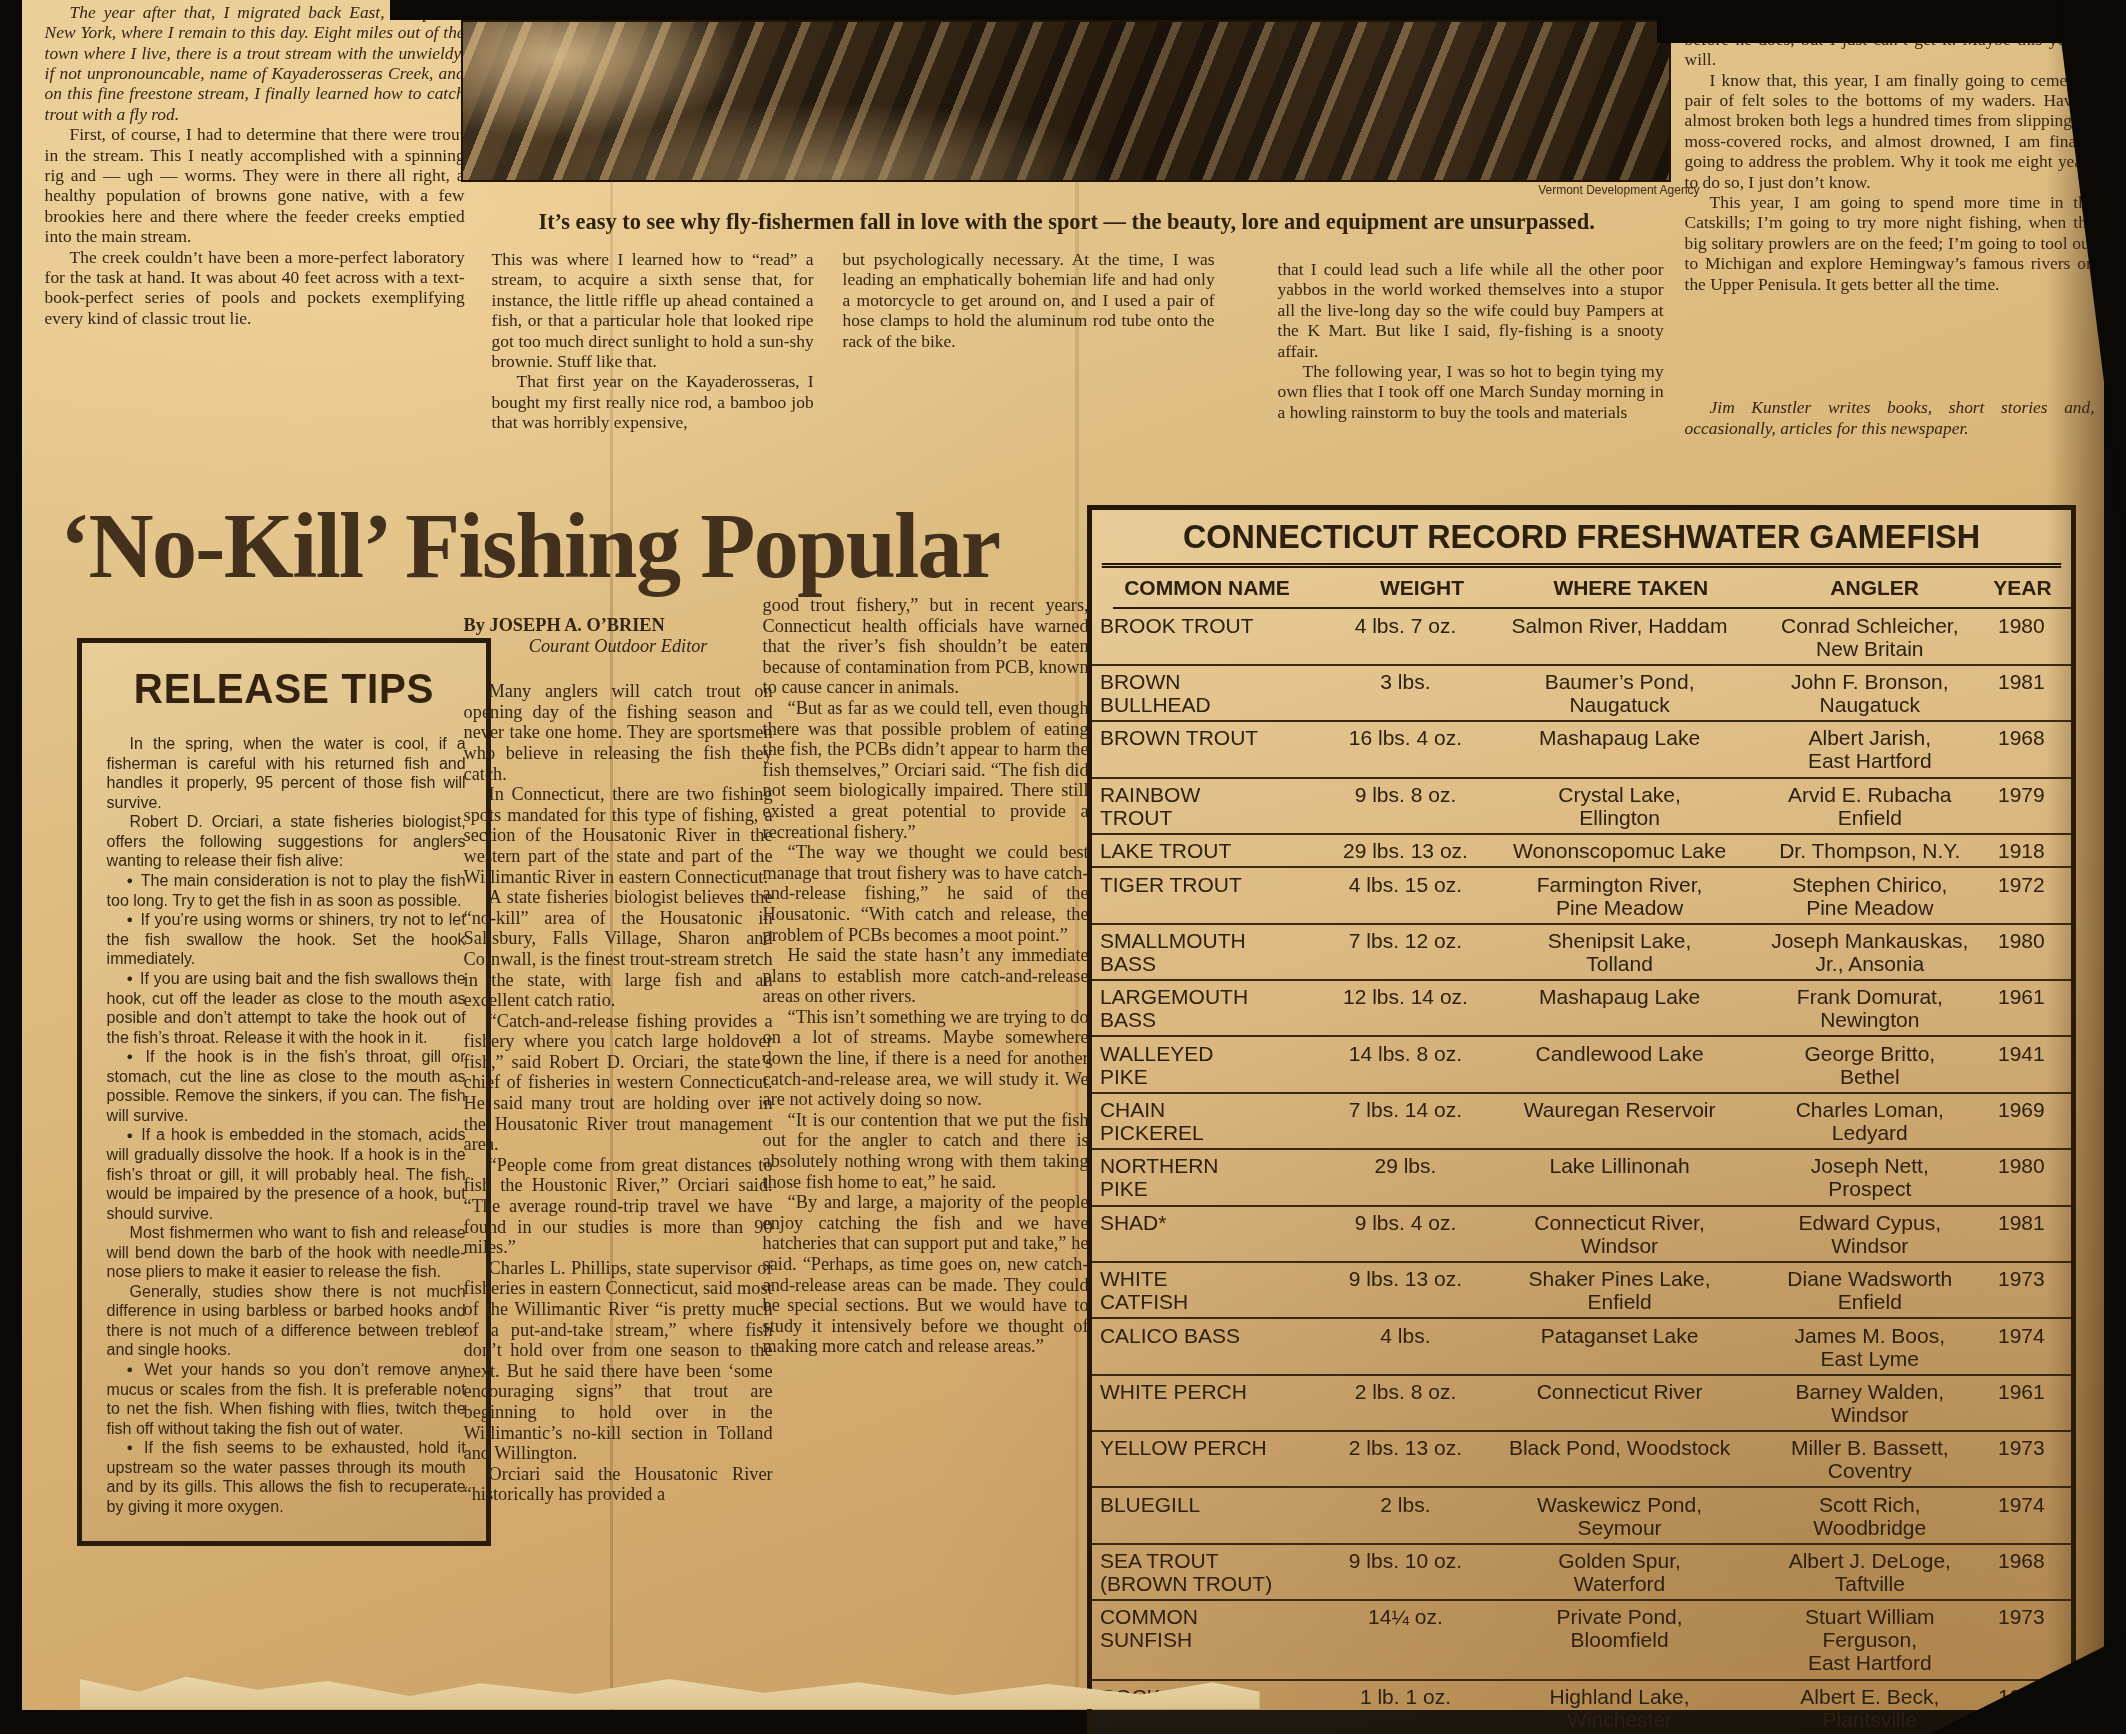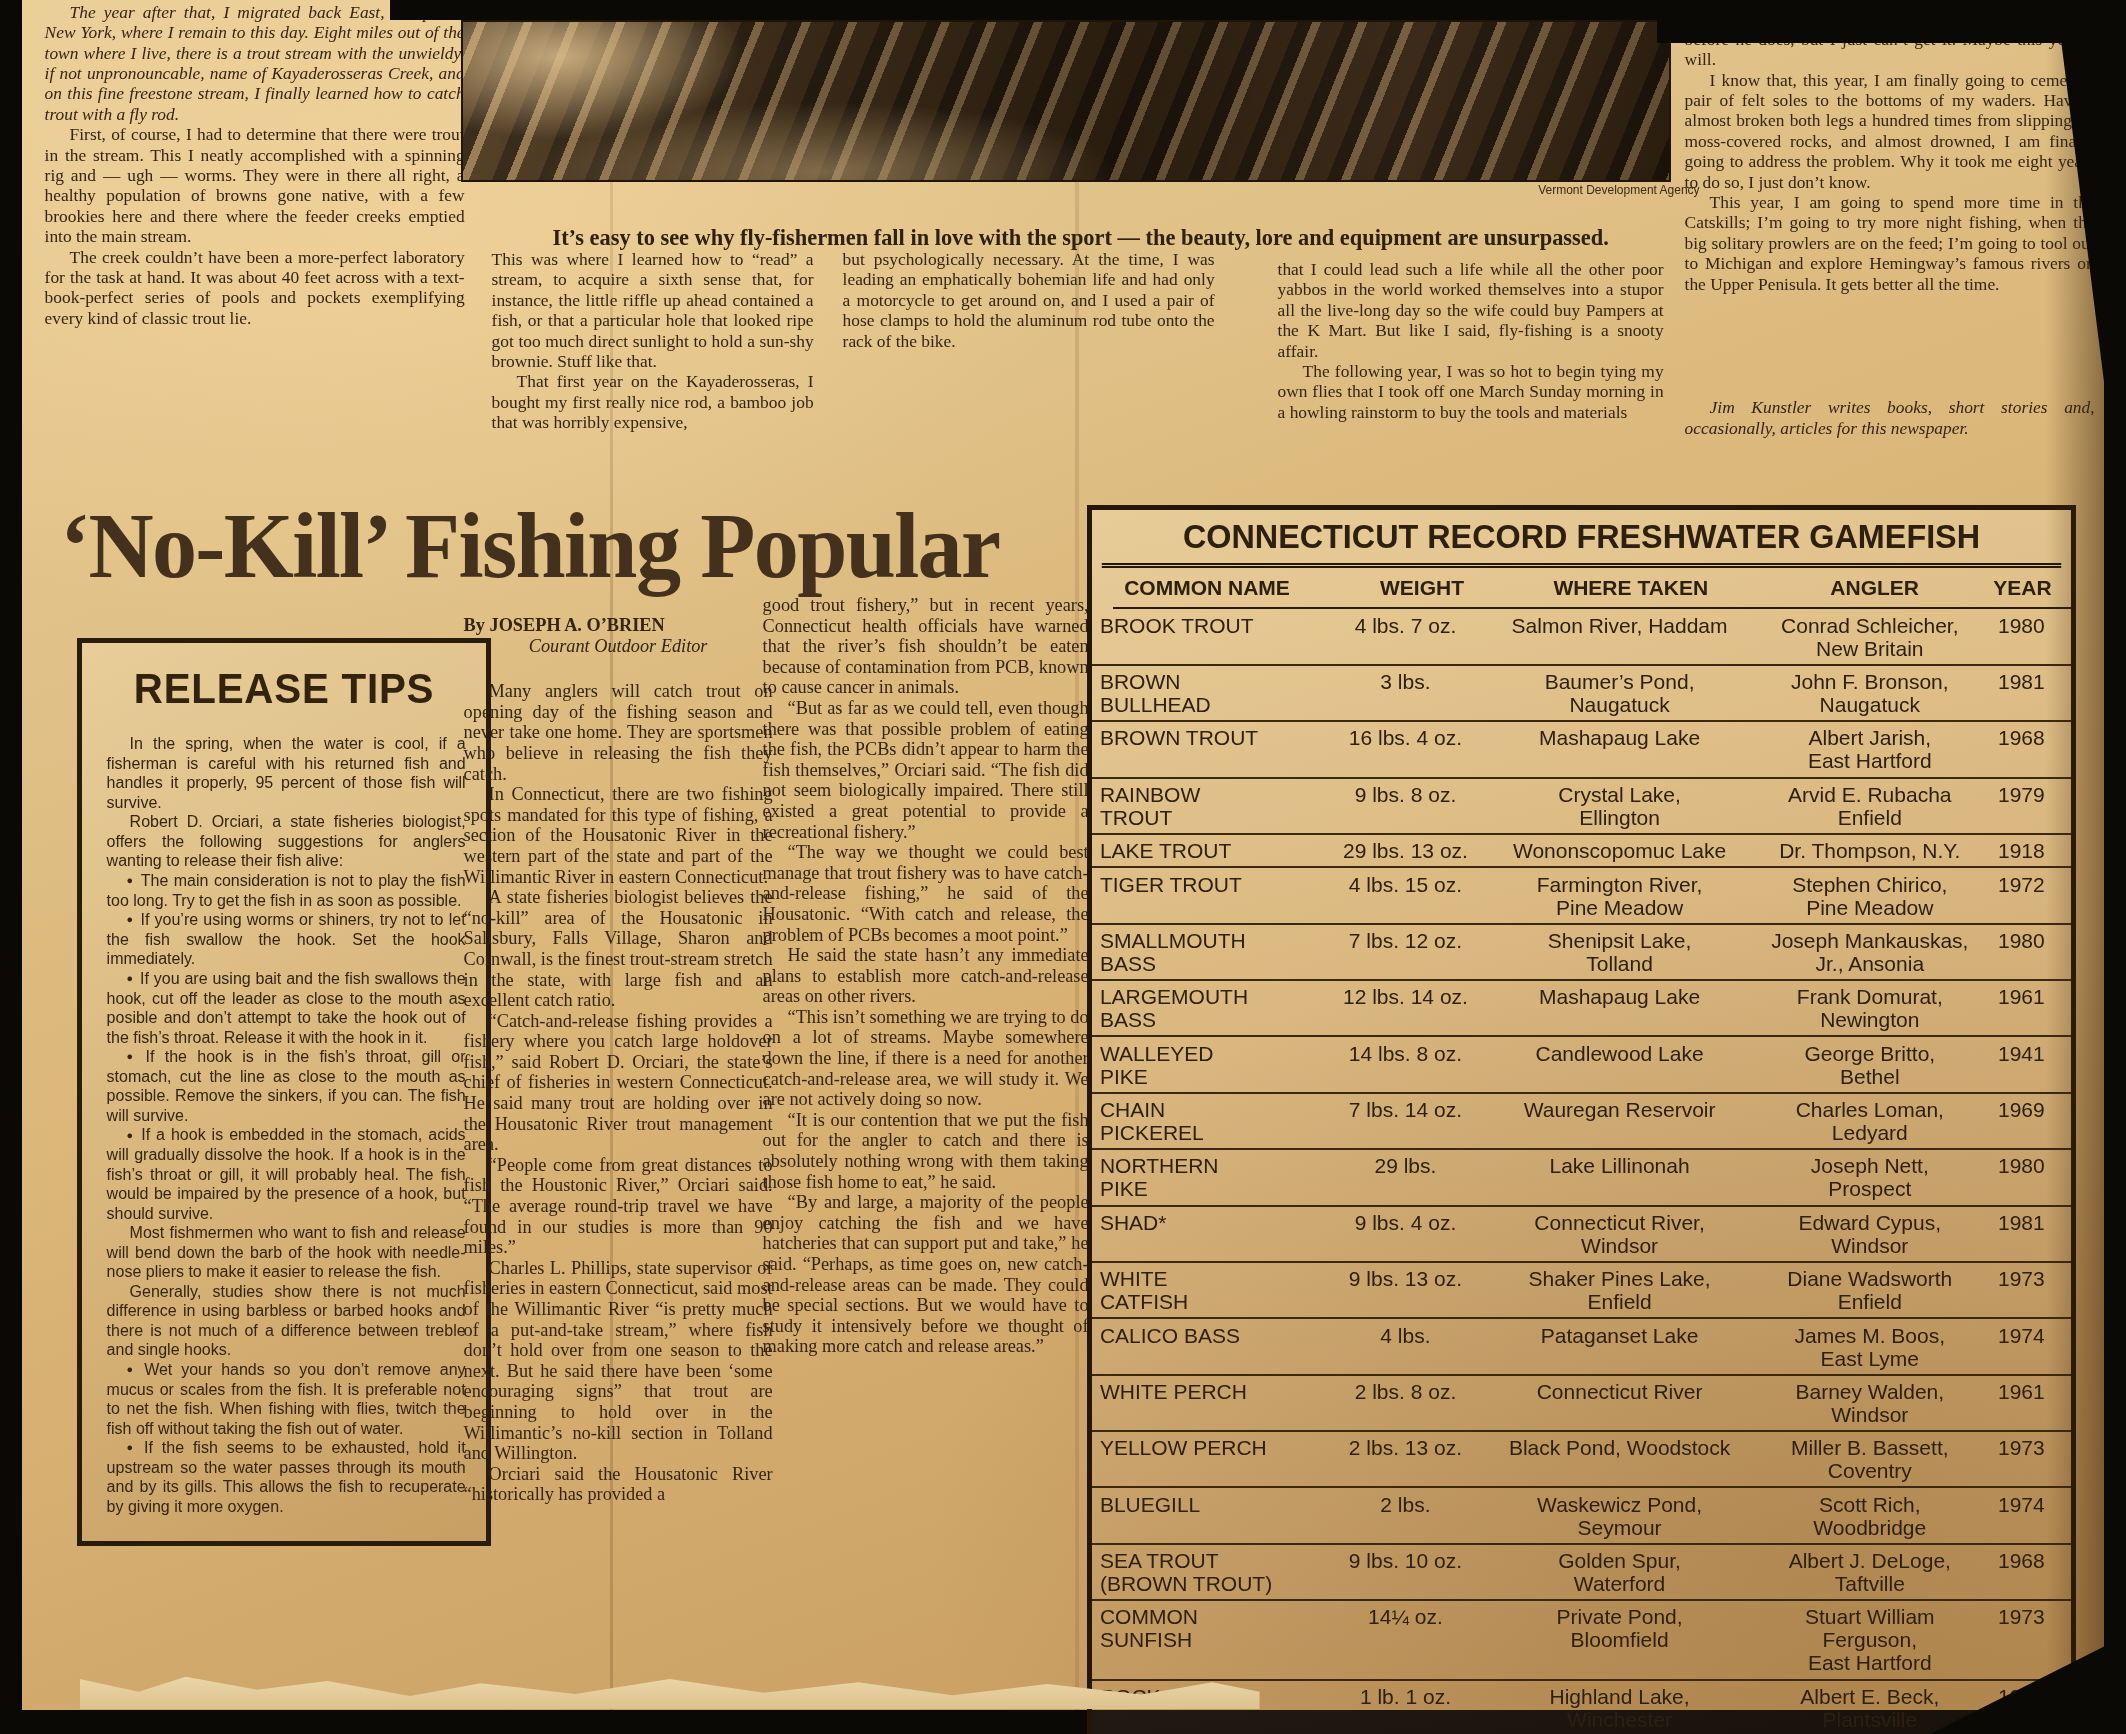--- a/index.html
+++ b/index.html
@@ -33,22 +33,22 @@
   .bio{font-style:italic;margin-top:18.3px !important;}
   .photo{position:absolute;left:439px;top:20px;width:1206px;height:158px;
     border:2.5px solid #201505;
     background:
       radial-gradient(ellipse 299px 133px at 8% 22%, rgba(220,190,140,.85), rgba(0,0,0,0) 62%),
       radial-gradient(ellipse 415px 100px at 30% 95%, rgba(205,175,125,.5), rgba(0,0,0,0) 70%),
       repeating-linear-gradient(112deg, rgba(15,10,5,.65) 0 13.3px, rgba(186,156,108,.35) 13.3px 21.6px, rgba(40,26,12,.55) 21.6px 43px),
       linear-gradient(100deg,#93764f 0%,#4c3a24 28%,#2c2012 55%,#55402a 78%,#2f2212 100%);}
   .photo-credit{position:absolute;left:1196px;top:183px;width:482px;text-align:right;
     font-family:"Liberation Sans",sans-serif;font-size:12px;color:#3a2a16;}
-  .caption{position:absolute;left:465px;top:209px;width:1188px;text-align:center;
-    font-weight:bold;font-size:22.4px;color:#2f2010;margin-top:16px;}
+  .caption{position:absolute;left:451px;top:209px;width:1188px;text-align:center;
+    font-weight:bold;font-size:22.4px;color:#2f2010;}
   .headline{position:absolute;left:38px;top:492px;width:1038px;
     font-size:93px;font-weight:bold;color:#43301d;letter-spacing:-1.7px;
     transform:scaleX(.97);transform-origin:left top;white-space:nowrap;}
   .byline-block{text-align:center;margin-bottom:25px;}
   .byline{font-weight:bold;font-size:21.6px;text-indent:0 !important;text-align:right;}
   .byline-title{font-style:italic;font-size:21.6px;text-indent:0 !important;text-align:center !important;}
   .main-col p{font-size:18.3px;line-height:20.6px;}
   .tips-box{position:absolute;left:55px;top:638px;width:364px;
     border:5px solid #2a1c0c;padding:21.6px 20px 25px 20px;
     background:linear-gradient(150deg, rgba(255,240,200,.25), rgba(120,80,30,.12));

